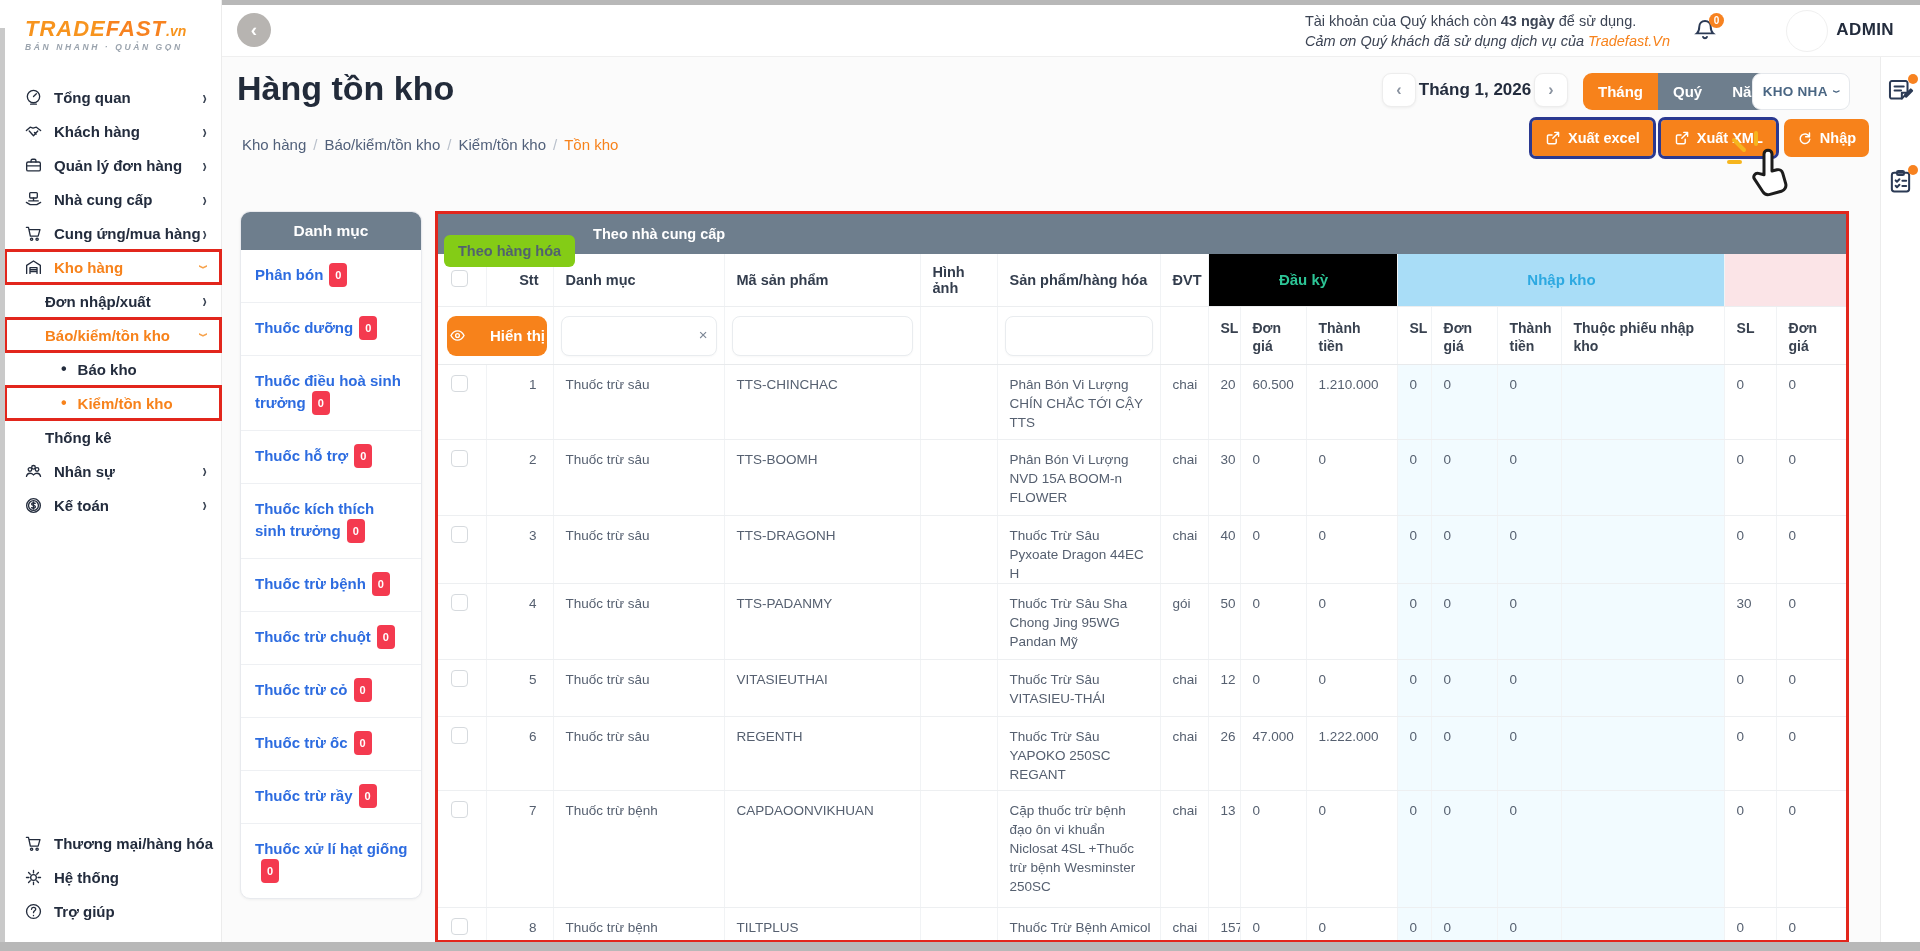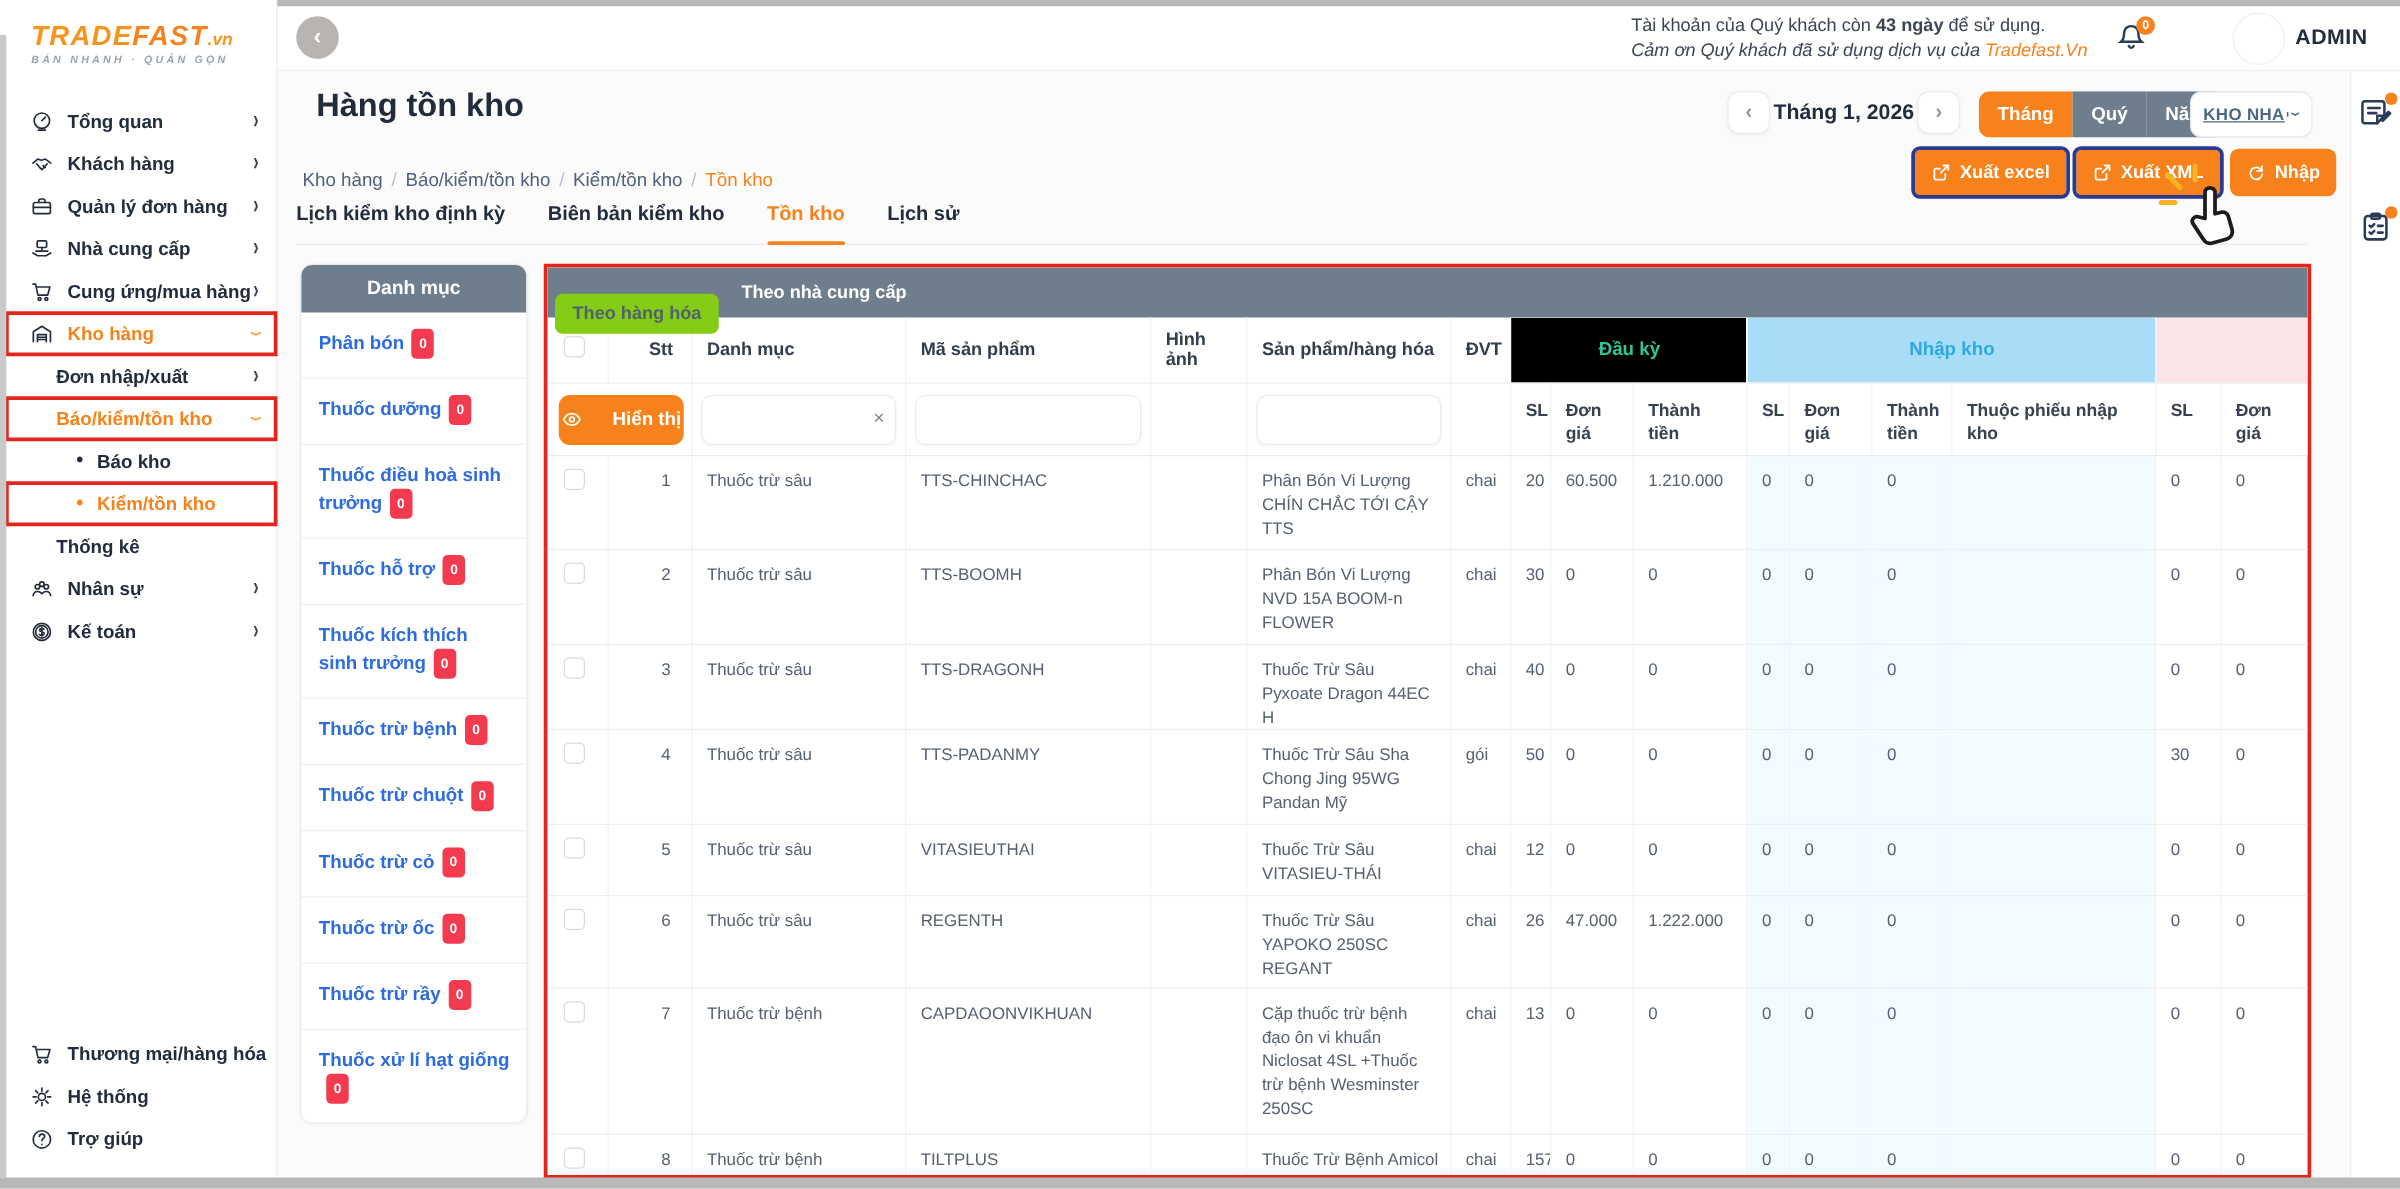--- a/index.html
+++ b/index.html
@@ -41,33 +41,33 @@
   .acct { position:absolute; right:250px; top:6px; font-size:14.5px; color:#3c4454; line-height:20px; }
   .acct .em { font-weight:700; }
   .acct-l2 { font-style:italic; }
   .acct-l2 .brand { color:#f7821b; }
   .bellwrap { position:absolute; right:198px; top:12px; width:30px; height:30px; cursor:pointer; }
   .bellwrap svg { width:26px; height:26px; fill:none; stroke:#2b3a55; stroke-width:1.5; stroke-linecap:round; }
   .bell-badge { position:absolute; top:-4px; right:-2px; min-width:15px; height:15px; border-radius:8px; background:#f78220; color:#fff; font-size:10px; font-weight:700; display:flex; align-items:center; justify-content:center; padding:0 3px; }
   .avatar { position:absolute; right:92px; top:5px; width:42px; height:42px; border-radius:50%; background:#fff; border:1px solid #f0f0f0; cursor:pointer; }
   .username { position:absolute; right:26px; top:15px; font-size:17px; font-weight:600; color:#232c3d; letter-spacing:.4px; }
 
-  .page-title { position:absolute; left:31px; top:64px; font-size:26px; font-weight:700; color:#222b3a; }
+  .page-title { position:absolute; left:15px; top:64px; font-size:34px; font-weight:700; color:#222b3a; }
   .breadcrumb { position:absolute; left:20px; top:103px; font-size:15px; color:#51607a;margin-top:28px; }
   .breadcrumb .bc { cursor:pointer; }
   .breadcrumb .bc.current { color:#f7821b; }
   .breadcrumb .sep { color:#b9c0cb; padding:0 7px; }
 
   .monthnav { position:absolute; left:1160px; top:68px; display:flex; align-items:center; }
   .mn-btn { width:34px; height:34px; background:#fff; border:1px solid #ededed; border-radius:9px; box-shadow:0 1px 3px rgba(0,0,0,.06); color:#8a93a0; font-size:16px; font-weight:700; display:flex; align-items:center; justify-content:center; cursor:pointer; }
   .mn-label { width:118px; text-align:center; font-size:17px; font-weight:700; color:#232c3d; }
   .segmented { position:absolute; left:1361px; top:68px; height:37px; display:flex; border-radius:9px; overflow:hidden; }
   .seg { padding:0 15px; display:flex; align-items:center; color:#fff; font-size:15px; font-weight:600; background:#6e7e8d; cursor:pointer; }
   .seg.active { background:#f7821b; }
-  .warehouse { position:absolute; left:1530px; top:68px; height:37px; width:98px; background:#fff; border:1px solid #e5e8ec; border-radius:9px; display:flex; align-items:center; justify-content:center; gap:7px; font-size:13.5px; font-weight:600; color:#4a6683; letter-spacing:.3px; cursor:pointer;text-decoration:underline; }
+  .warehouse { position:absolute; left:1530px; top:68px; height:37px; width:98px; background:#fff; border:1px solid #e5e8ec; border-radius:9px; display:flex; align-items:center; justify-content:center; gap:7px; font-size:13.5px; font-weight:600; color:#4a6683; letter-spacing:.3px; cursor:pointer; }
   .warehouse .dd { transform:rotate(90deg) scale(.8,1.2); font-weight:700; font-size:13px; }
 
   .actions { position:absolute; left:1310px; top:114px; display:flex; gap:8px; }
   .btn { height:38px; border-radius:7px; background:#f7821b; color:#fff; font-size:14.5px; font-weight:600; display:flex; align-items:center; gap:7px; padding:0 13px; cursor:pointer; border:none; font-family:inherit; }
   .btn svg { width:16px; height:16px; fill:none; stroke:#fff; stroke-width:1.8; stroke-linecap:round; stroke-linejoin:round; }
   .btn.outlined { outline:3px solid #2b3990; outline-offset:0; border-radius:4px; height:36px; margin-top:1px; }
 
   .tabs { position:absolute; left:15px; top:158px; right:75px; display:flex; gap:34px; border-bottom:1px solid #ececec; padding-bottom:14px; }
   .tab { font-size:16px; font-weight:600; color:#232c3d; position:relative; cursor:pointer; white-space:nowrap; }
   .tab.active { color:#f7821b; }
@@ -381,26 +381,20 @@
         <span>Xuất XML</span>
       </button>
     <button class="btn">
         <svg>
           <use href="#i-import"></use>
         </svg>
         <span>Nhập</span>
       </button>
   </div>
 
-  <div class="tabs" id="tabs">
-      <div class="tab">Lịch kiểm kho định kỳ</div>
-      <div class="tab">Biên bản kiểm kho</div>
-      <div class="tab active">Tồn kho</div>
-      <div class="tab">Lịch sử</div>
-    </div>
 
   <div class="catpanel">
     <div class="cat-head">Danh mục</div>
     <div id="cat-list">
         <div class="cat-item"><span>Phân bón</span><span class="cat-badge">0</span></div>
         <div class="cat-item"><span>Thuốc dưỡng</span><span class="cat-badge">0</span></div>
         <div class="cat-item"><span>Thuốc điều hoà sinh trưởng</span><span class="cat-badge">0</span></div>
         <div class="cat-item"><span>Thuốc hỗ trợ</span><span class="cat-badge">0</span></div>
         <div class="cat-item"><span>Thuốc kích thích sinh trưởng</span><span class="cat-badge">0</span></div>
         <div class="cat-item"><span>Thuốc trừ bệnh</span><span class="cat-badge">0</span></div>

